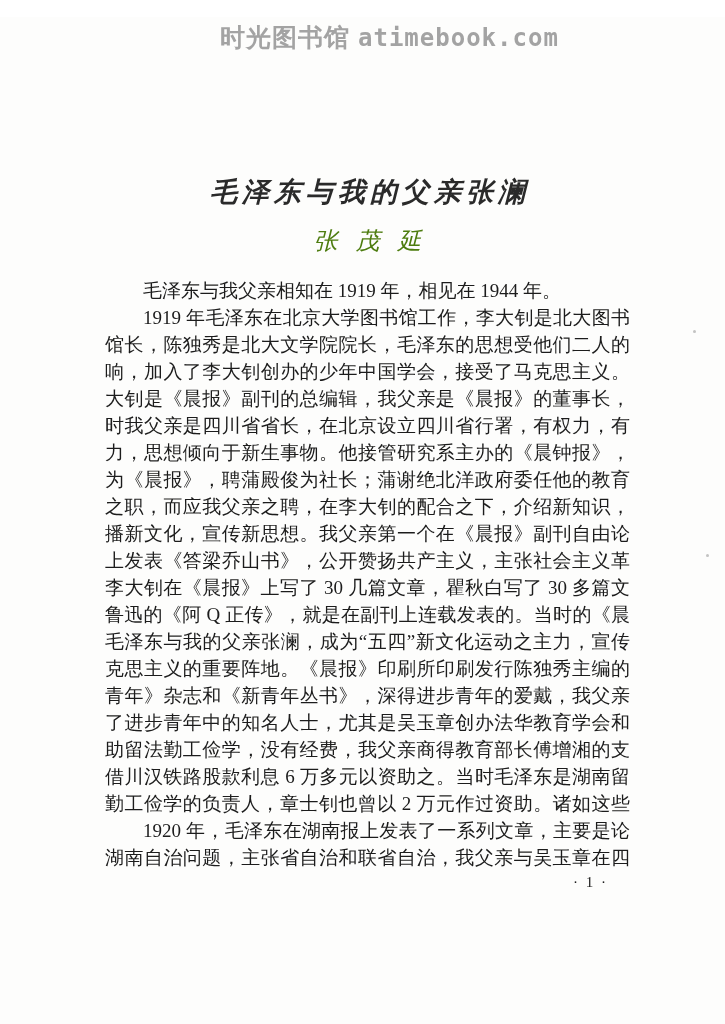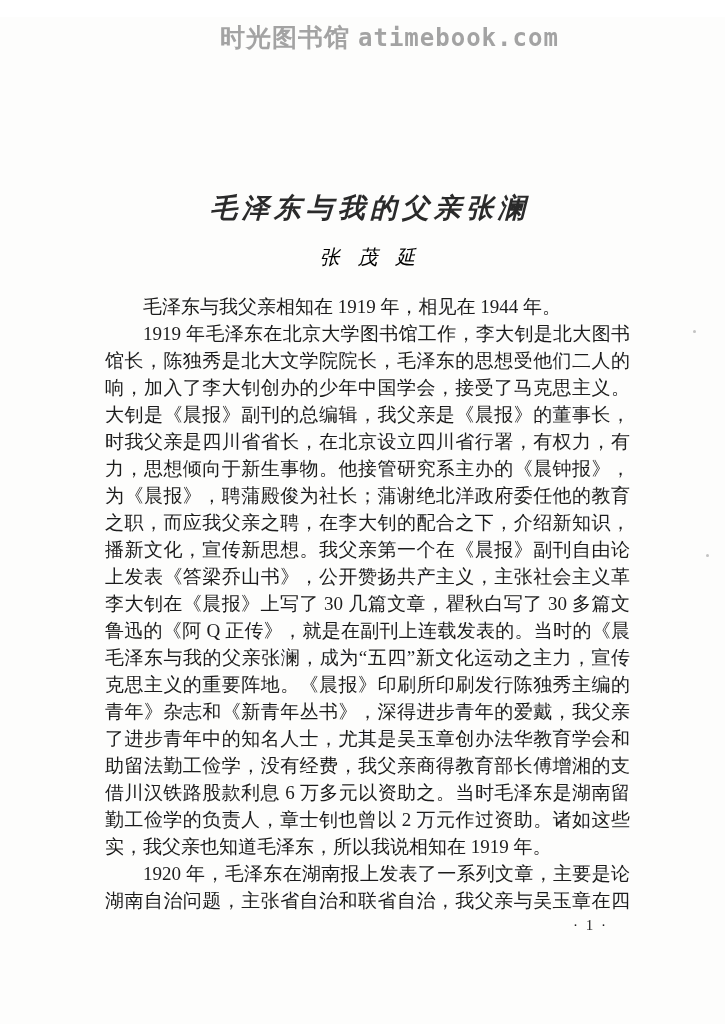--- a/index.html
+++ b/index.html
@@ -27,43 +27,43 @@
   .wm-url {
     font-family: "DejaVu Sans Mono", monospace;
     font-size: 24px;
     margin-left: 8px;
     letter-spacing: 1px;
     font-weight: bold;
   }
   .article {
     position: absolute;
     left: 105px;
-    top: 16px;
+    top: 0;
     width: 525px;
   }
   .title {
     margin: 158px 0 0 0;
     text-align: center;
     font-size: 27px;
     font-weight: 600;
     font-style: italic;
     letter-spacing: 5px;
     color: #2a2a2a;
     height: 34px;
     line-height: 34px;
     text-indent: 5px;
   }
   .author {
     margin-top: 20px;
     text-align: center;
-    font-size: 20px;
+    font-size: 24px;
     font-style: italic;
     letter-spacing: 18px;
     text-indent: 18px;
-    color: #000000;
+    color: #4d7c0f;
     height: 24px;
     line-height: 24px;
   }
   .body-lines { margin-top: 24px; }
   .line {
     height: 27px;
     line-height: 27px;
     font-size: 19px;
     color: #1c1c1c;
     text-align: justify;
@@ -111,21 +111,20 @@
         <div class="line">上发表《答梁乔山书》，公开赞扬共产主义，主张社会主义革命。</div>
         <div class="line">李大钊在《晨报》上写了 30 几篇文章，瞿秋白写了 30 多篇文章，</div>
         <div class="line">鲁迅的《阿 Q 正传》，就是在副刊上连载发表的。当时的《晨报》</div>
         <div class="line">毛泽东与我的父亲张澜，成为“五四”新文化运动之主力，宣传马</div>
         <div class="line">克思主义的重要阵地。《晨报》印刷所印刷发行陈独秀主编的《新</div>
         <div class="line">青年》杂志和《新青年丛书》，深得进步青年的爱戴，我父亲也成</div>
         <div class="line">了进步青年中的知名人士，尤其是吴玉章创办法华教育学会和资</div>
         <div class="line">助留法勤工俭学，没有经费，我父亲商得教育部长傅增湘的支持，</div>
         <div class="line">借川汉铁路股款利息 6 万多元以资助之。当时毛泽东是湖南留法</div>
         <div class="line">勤工俭学的负责人，章士钊也曾以 2 万元作过资助。诸如这些事</div>
-        <div class="line short">实，我父亲也知道毛泽东，所以我说相知在 1919 年。</div>
         <div class="line first">1920 年，毛泽东在湖南报上发表了一系列文章，主要是论述</div>
         <div class="line">湖南自治问题，主张省自治和联省自治，我父亲与吴玉章在四川</div>
       </div>
 
     <div class="page-number">· 1 ·</div>
   </div>
 
   <div class="speck" style="left:693px; top:313px; width:3px; height:3px;"></div>
   <div class="speck" style="left:706px; top:537px; width:3px; height:3px;"></div>
 </div>

